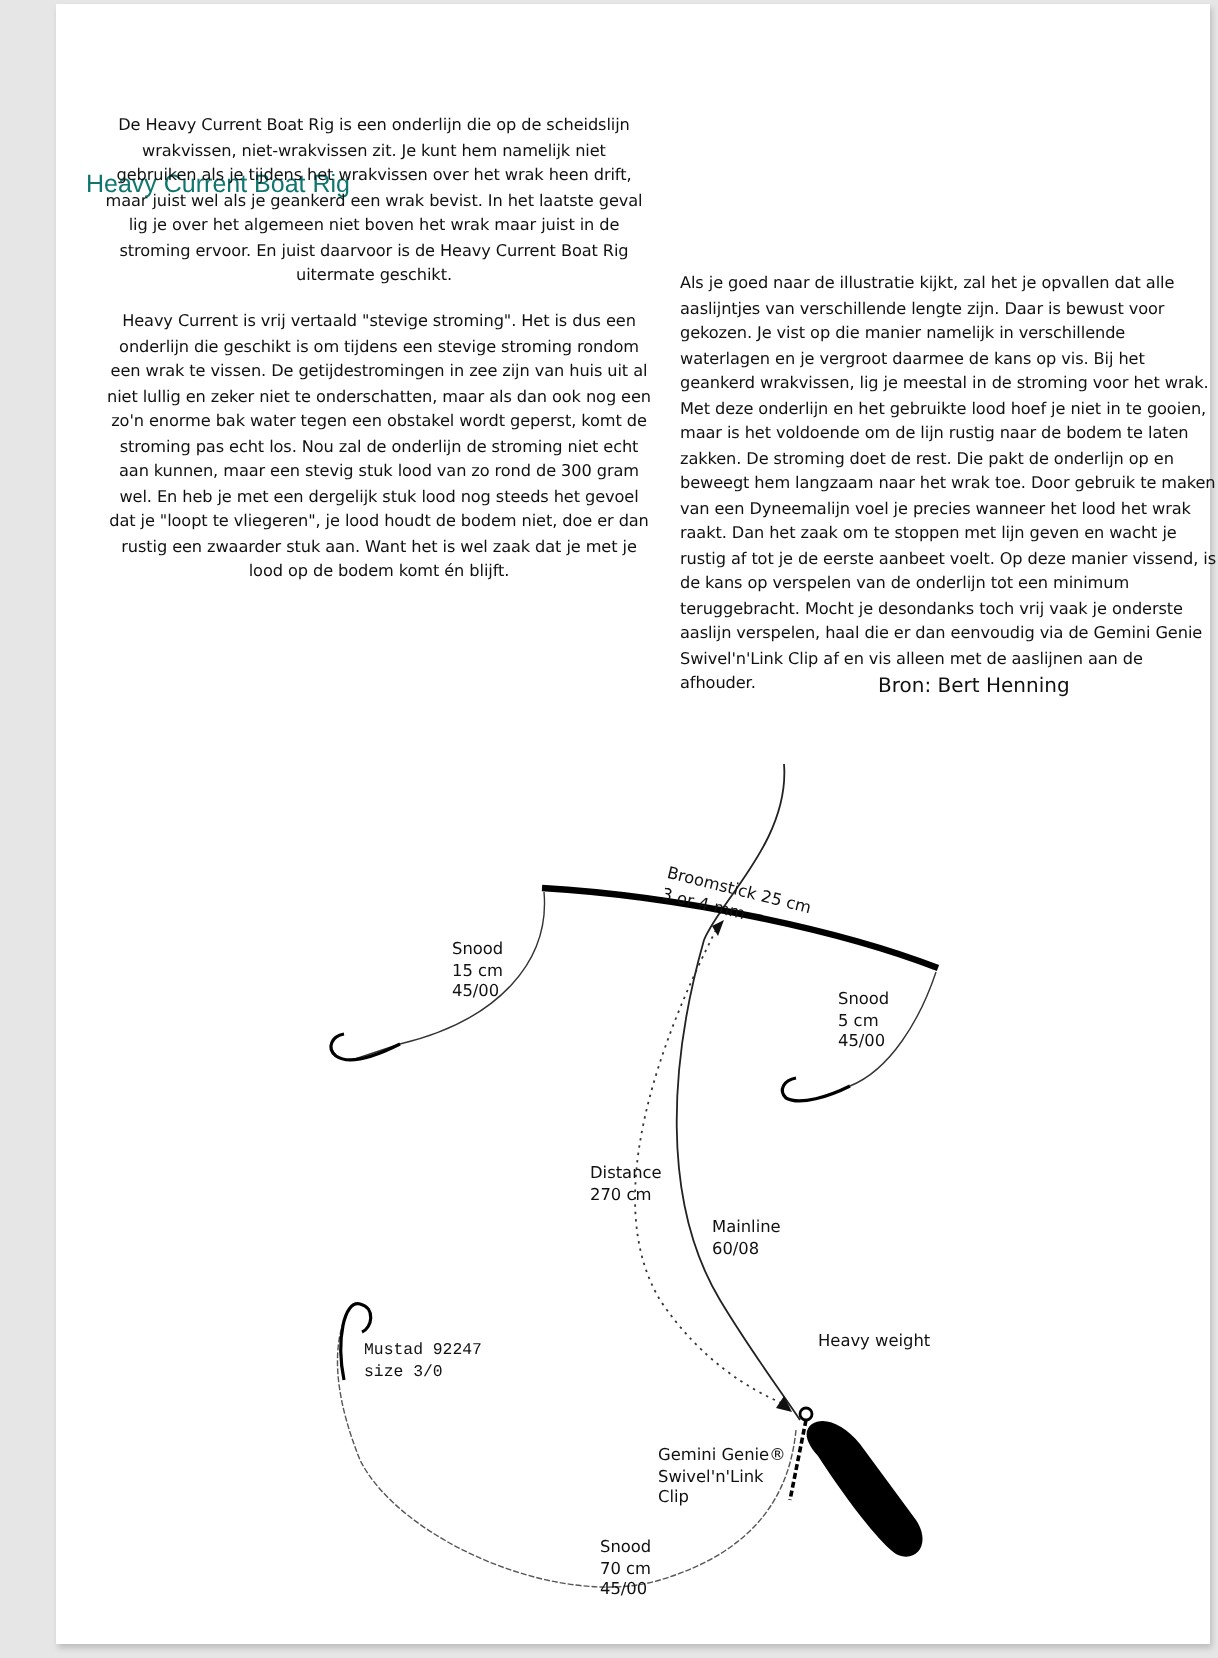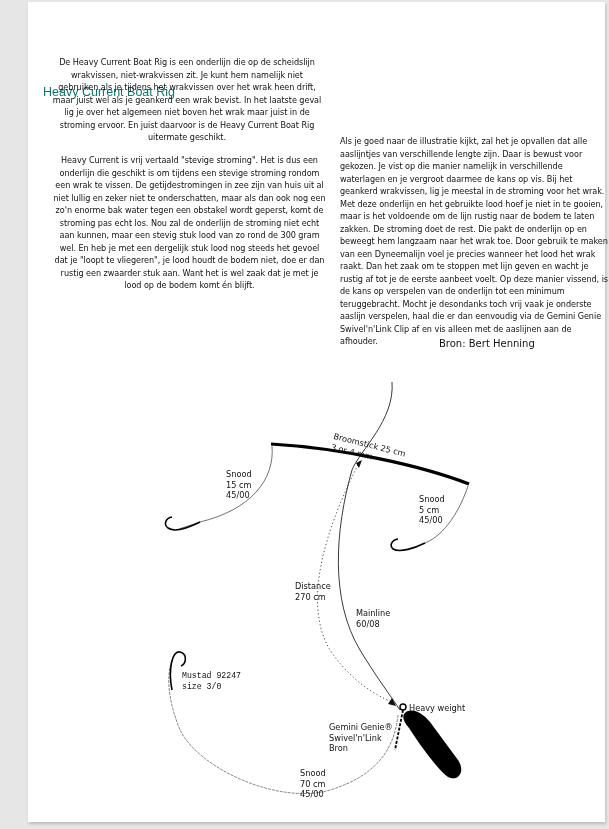--- a/index.html
+++ b/index.html
@@ -57,18 +57,18 @@
 45/00</div>
 <div class="lbl" style="left:419px;top:494px;">Snood
 5 cm
 45/00</div>
 <div class="lbl" style="left:295px;top:581px;">Distance
 270 cm</div>
 <div class="lbl" style="left:356px;top:608px;">Mainline
 60/08</div>
 <div class="lbl" style="left:182px;top:671px;font-family:Liberation Mono, monospace;">Mustad 92247
 size 3/0</div>
-<div class="lbl" style="left:409px;top:703px;">Heavy weight</div>
+<div class="lbl" style="left:409px;top:665px;">Heavy weight</div>
 <div class="lbl" style="left:329px;top:722px;width:68px;overflow:hidden;">Gemini Genie®
-Swivel'n'Link Bron</div>
+Swivel'n'Link Clip</div>
 <div class="lbl" style="left:300px;top:768px;">Snood
 70 cm
 45/00</div>
 
 </body></html>

